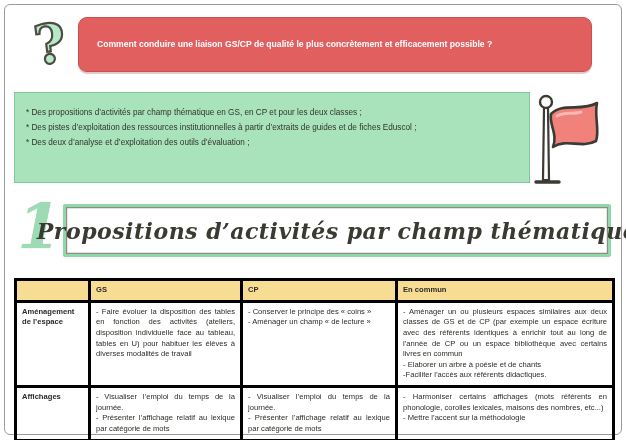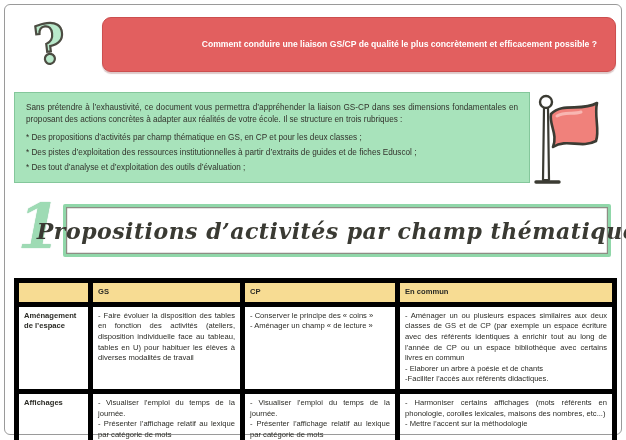--- a/index.html
+++ b/index.html
@@ -15,25 +15,25 @@
   .qmark{
     position:absolute;left:20px;top:8px;width:60px;height:72px;
     display:flex;align-items:center;justify-content:center;
   }
   .qmark span{
     font-family:"DejaVu Serif",serif;font-weight:bold;font-size:54px;line-height:1;
     color:#b9e9cb;-webkit-text-stroke:2.2px #4c4c42;transform:rotate(-7deg);
   }
   
   .red-box{
-    position:absolute;left:102px;top:17px;width:514px;height:55px;
+    position:absolute;left:78px;top:17px;width:514px;height:55px;
     background:#e25f5f;border:1px solid #cc4f4f;border-radius:9px;
     box-shadow:0 2px 1px rgba(120,40,40,.25);
     display:flex;flex-direction:column;justify-content:space-evenly;
-    padding:3px 18px;box-sizing:border-box;text-align:right;
+    padding:3px 18px;box-sizing:border-box;text-align:left;
   }
   .red-box .q{
     color:#ffffff;font-weight:bold;font-size:8.6px;line-height:1.25;
   }
   .red-box .q2{color:#fdf6e6;}
   
   .green-box{
     position:absolute;left:14px;top:92px;width:516px;height:91px;
     background:#a8e3bb;border:1px solid #84c79b;
     padding:9px 11px;box-sizing:border-box;
@@ -66,21 +66,21 @@
   .title-box h1{
     margin:0;font-family:"DejaVu Serif",serif;font-style:italic;font-weight:bold;
     font-size:22px;color:#3a3a33;letter-spacing:.5px;white-space:nowrap;
   }
   
   table.grid{
     position:absolute;left:14px;top:278px;width:598px;
     border-collapse:collapse;table-layout:fixed;
   }
   table.grid th,table.grid td{
-    border:5px solid #000000;vertical-align:top;
+    border:3px solid #000000;vertical-align:top;
     font-size:7.6px;line-height:1.4;color:#2b2b26;
     padding:4px 5px;box-sizing:border-box;
   }
   table.grid th{
     background:#f7dc93;text-align:left;font-weight:bold;height:16px;
   }
   td.row-label{font-weight:bold;white-space:pre-line;}
   td.cell{white-space:pre-line;text-align:justify;}
   tr.r1 td{height:74px;}
   tr.r2 td{height:50px;margin-top:32px;}
@@ -97,24 +97,23 @@
 
   <div class="qmark">
     <span>?</span>
   </div>
 
   <div class="red-box">
     <div class="q q1">Comment conduire une liaison GS/CP de qualité le plus concrètement et efficacement possible ?</div>
   </div>
 
   <div class="green-box">
-    <p class="para">Sans prétendre à l’exhaustivité, ce document vous permettra d’appréhender la liaison GS-CP dans ses dimensions fondamentales en proposant des actions concrètes à adapter aux réalités de votre école. Il se structure en trois rubriques :</p>
     <div class="bullet">* Des propositions d’activités par champ thématique en GS, en CP et pour les deux classes ;</div>
     <div class="bullet">* Des pistes d’exploitation des ressources institutionnelles à partir d’extraits de guides et de fiches Eduscol ;</div>
-    <div class="bullet">* Des tout d’analyse et d’exploitation des outils d’évaluation ;</div>
+    <div class="bullet">* Des deux d’analyse et d’exploitation des outils d’évaluation ;</div>
   </div>
 
   <div class="flag">
     <svg width="72" height="100" viewBox="0 0 72 100">
       <circle cx="13" cy="10" r="6" fill="#ffffff" stroke="#3b3b33" stroke-width="2.4"></circle>
       <path d="M11,16 L10,88 L16,88 L15,16 Z" fill="#ffffff" stroke="#3b3b33" stroke-width="2.2" stroke-linejoin="round"></path>
       <path d="M3,90 L26,90" stroke="#3b3b33" stroke-width="3.4" stroke-linecap="round"></path>
       <path d="M18,22 C30,10 48,20 64,11 C61,25 67,38 63,49 C48,57 34,46 20,55 C25,42 16,33 18,22 Z" fill="#f0817b" stroke="#3b3b33" stroke-width="2.6" stroke-linejoin="round"></path>
       <path d="M24,24 C32,19 40,23 48,20" stroke="#f8b7b2" stroke-width="3" fill="none" stroke-linecap="round"></path>
     </svg>

